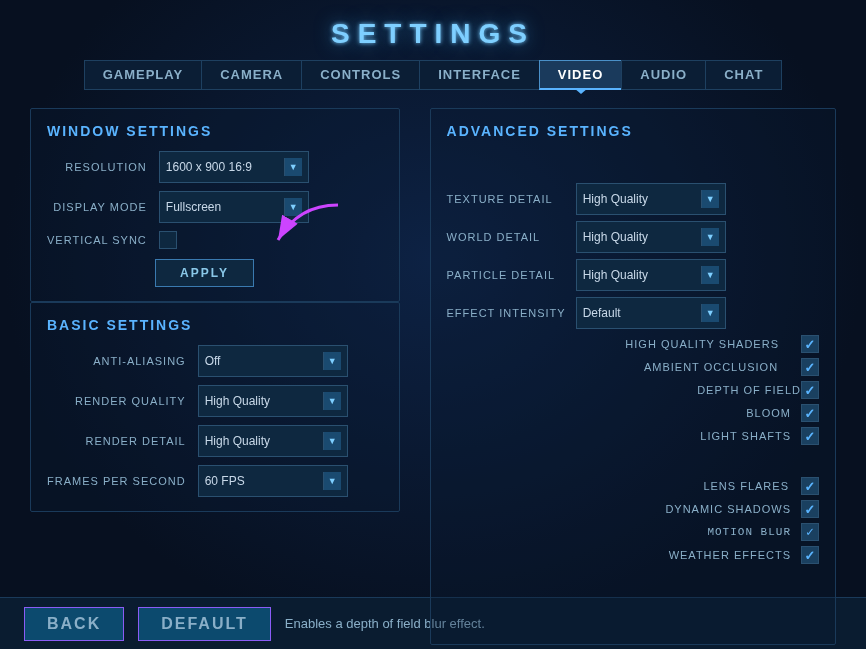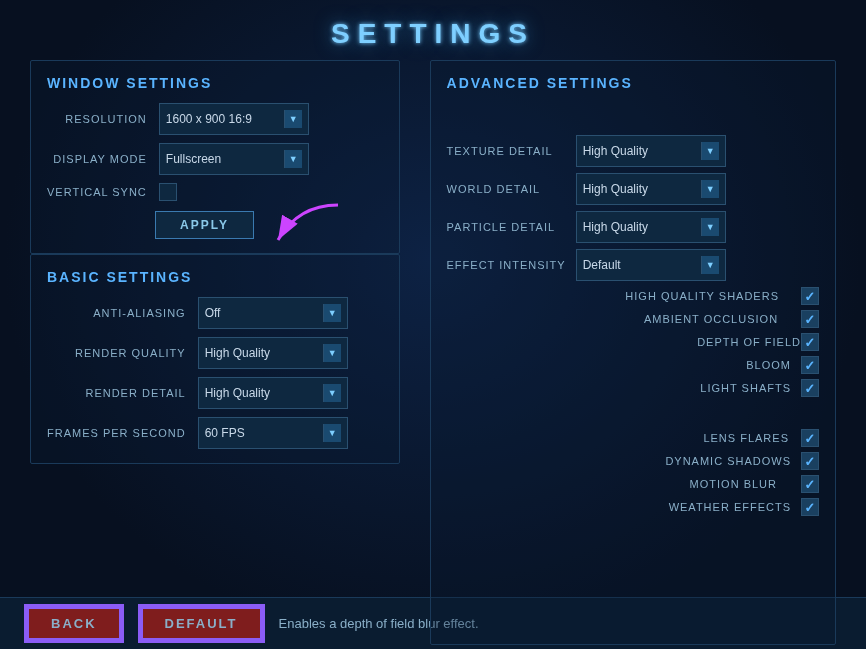--- a/index.html
+++ b/index.html
@@ -235,24 +235,24 @@
       align-items: center;
       padding: 0 24px;
       gap: 14px;
       position: absolute;
       bottom: 0;
       left: 0;
       right: 0;
     }
 
     .bottom-btn {
-      background: #7f1d1d;
-      border: 5px solid #8b5cf6;
+      background: #0c4a6e;
+      border: 1px solid #8b5cf6;
       color: #8aafc8;
-      font-size: 13px;
+      font-size: 16px;
       font-weight: bold;
       letter-spacing: 2px;
       padding: 7px 22px;
       cursor: pointer;
       text-transform: uppercase;
     }
 
     .bottom-hint {
       font-size: 13px;
       color: #8aafc8;
@@ -291,20 +291,29 @@
   </style>
 </head>
 <body>
 
 <div class="bg-gradient"></div>
 
 <div class="page-container">
 
   <div class="page-title">SETTINGS</div>
 
+  <div class="tabs">
+    <div class="tab">GAMEPLAY</div>
+    <div class="tab">CAMERA</div>
+    <div class="tab">CONTROLS</div>
+    <div class="tab">INTERFACE</div>
+    <div class="tab active">VIDEO</div>
+    <div class="tab">AUDIO</div>
+    <div class="tab">CHAT</div>
+  </div>
 
   <div class="main-content">
 
     <div class="left-panel">
 
       <div class="window-section">
         <div class="section-title">WINDOW SETTINGS</div>
         <div class="settings-grid">
           <div class="setting-label">RESOLUTION</div>
           <div class="setting-control">
@@ -447,21 +456,21 @@
               <div class="checkbox-wrapper checked"></div>
             </div>
             <div style="display: flex; align-items: center; justify-content: flex-end; gap: 12px; margin-bottom: 5px; margin-top: 32px;">
               <div class="adv-label" style="text-align: right; min-width: 160px;">LENS FLARES</div>
               <div class="checkbox-wrapper checked"></div>
             </div>
             <div style="display: flex; align-items: center; justify-content: flex-end; gap: 10px; margin-bottom: 5px;">
               <div class="adv-label" style="text-align: right; min-width: 160px;">DYNAMIC SHADOWS</div>
               <div class="checkbox-wrapper checked"></div>
             </div>
-            <div style="display: flex; align-items: center; justify-content: flex-end; gap: 24px; margin-bottom: 5px;">
+            <div style="display: flex; align-items: center; justify-content: flex-end; gap: 10px; margin-bottom: 5px; font-family: Liberation Mono, monospace;">
               <div class="adv-label" style="text-align: right; min-width: 160px;">MOTION BLUR</div>
               <div class="checkbox-wrapper checked"></div>
             </div>
             <div style="display: flex; align-items: center; justify-content: flex-end; gap: 10px; margin-bottom: 5px;">
               <div class="adv-label" style="text-align: right; min-width: 160px;">WEATHER EFFECTS</div>
               <div class="checkbox-wrapper checked"></div>
             </div>
           </div>
       </div>
     </div>

